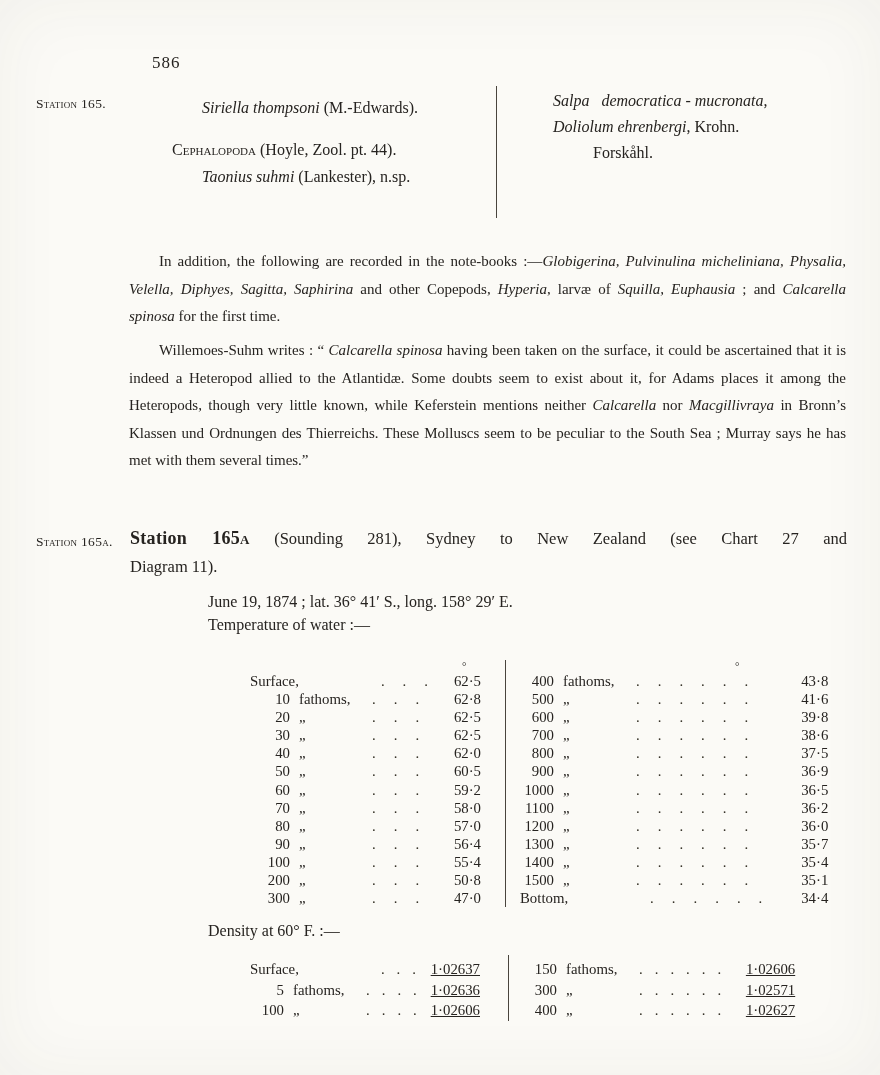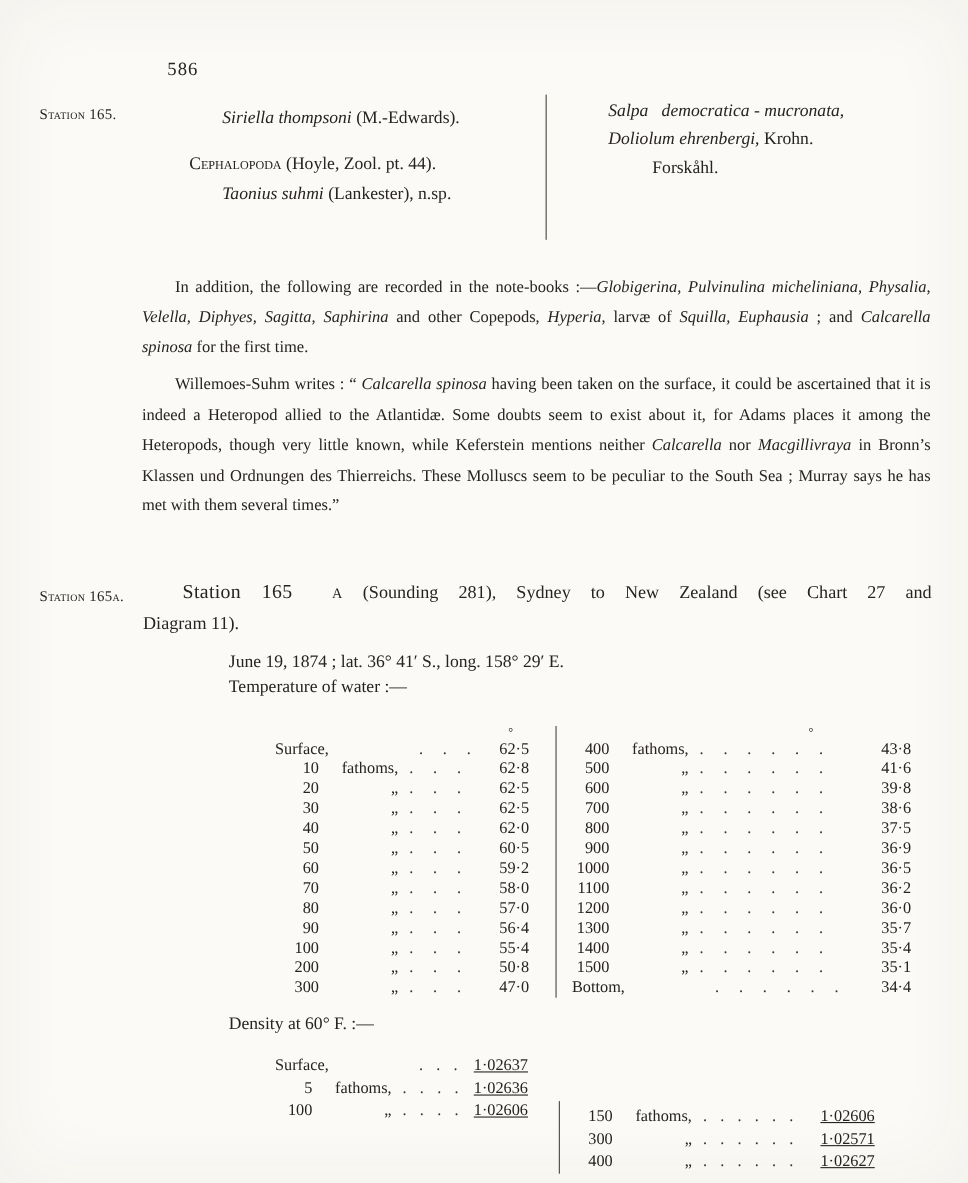--- a/index.html
+++ b/index.html
@@ -8,21 +8,21 @@
     width: 880px; height: 1075px;
     position: relative;
     background: #fbfaf6;
     color: #262320;
     font-family: "Liberation Serif", "DejaVu Serif", serif;
     overflow: hidden;
     box-shadow: inset 0 0 70px rgba(60,50,30,0.05);
   }
   .abs { position: absolute; }
   .it { font-style: italic; }
-  .bd { font-weight: normal; margin-left: 36px; }
+  .bd { font-weight: bold; }
   .sc { font-variant: small-caps; }
 
   
   .pg-header { top: 52px; left: 130px; width: 717px; text-align: center; }
   .pg-num { position: absolute; left: 22px; top: 1px; font-size: 17px; letter-spacing: 1px; }
   .pg-title { font-size: 14.5px; font-weight: bold; letter-spacing: 1.7px; }
 
   
   .marginal { left: 36px; width: 112px; font-variant: small-caps; font-size: 13.5px; letter-spacing: .3px; }
   .m1 { top: 96px; }
@@ -53,33 +53,33 @@
   .st-line { font-size: 16px; line-height: 23px; }
 
   
   .ttable { top: 660px; left: 250px; width: 520px; display: flex; font-size: 14.8px; }
   .half { position: relative; padding-top: 12px; }
   .ttable .half.left  { width: 255px; padding-right: 24px; }
   .ttable .half.right { flex: 1; border-left: 1px solid #49443d; padding-left: 14px; padding-right: 6px; }
   .trow { display: flex; line-height: 18.1px; }
   .c-d { flex: 0 0 40px; text-align: right; white-space: nowrap; }
   .half.right .c-d { flex-basis: 34px; }
-  .c-u { flex: 0 0 72px; padding-left: 9px; white-space: nowrap; text-align: right; }
+  .c-u { flex: 0 0 72px; padding-left: 9px; white-space: nowrap; }
   .c-l { flex: 1; overflow: hidden; white-space: nowrap; letter-spacing: 18px; padding-left: 10px; color: #343026; }
   .c-v { flex: 0 0 48px; text-align: right; white-space: nowrap; }
   .degmark { position: absolute; top: 0; font-size: 11px; }
   .ttable .half.left  .degmark { left: 212px; }
   .ttable .half.right .degmark { left: 229px; }
 
   
   .dens-head { margin: 0; top: 922px; left: 208px; font-size: 16px; }
   .dtable { top: 955px; left: 250px; width: 520px; display: flex; font-size: 14.8px; }
   .dtable .half { padding-top: 4px; }
   .dtable .half.left  { width: 258px; padding-right: 28px; }
-  .dtable .half.right { flex: 1; border-left: 1px solid #49443d; padding-left: 14px; padding-right: 4px; margin-top: 46px; }
+  .dtable .half.right { flex: 1; border-left: 1px solid #49443d; padding-left: 14px; padding-right: 4px; }
   .dtable .trow { line-height: 20.5px; }
   .dtable .c-d { flex-basis: 34px; }
   .dtable .c-v { flex: 0 0 62px; text-decoration: underline; }
   .dtable .c-l { letter-spacing: 12px; }
 </style>
 </head>
 <body>
 
 <header class="pg-header abs">
   <span class="pg-num">586</span>

